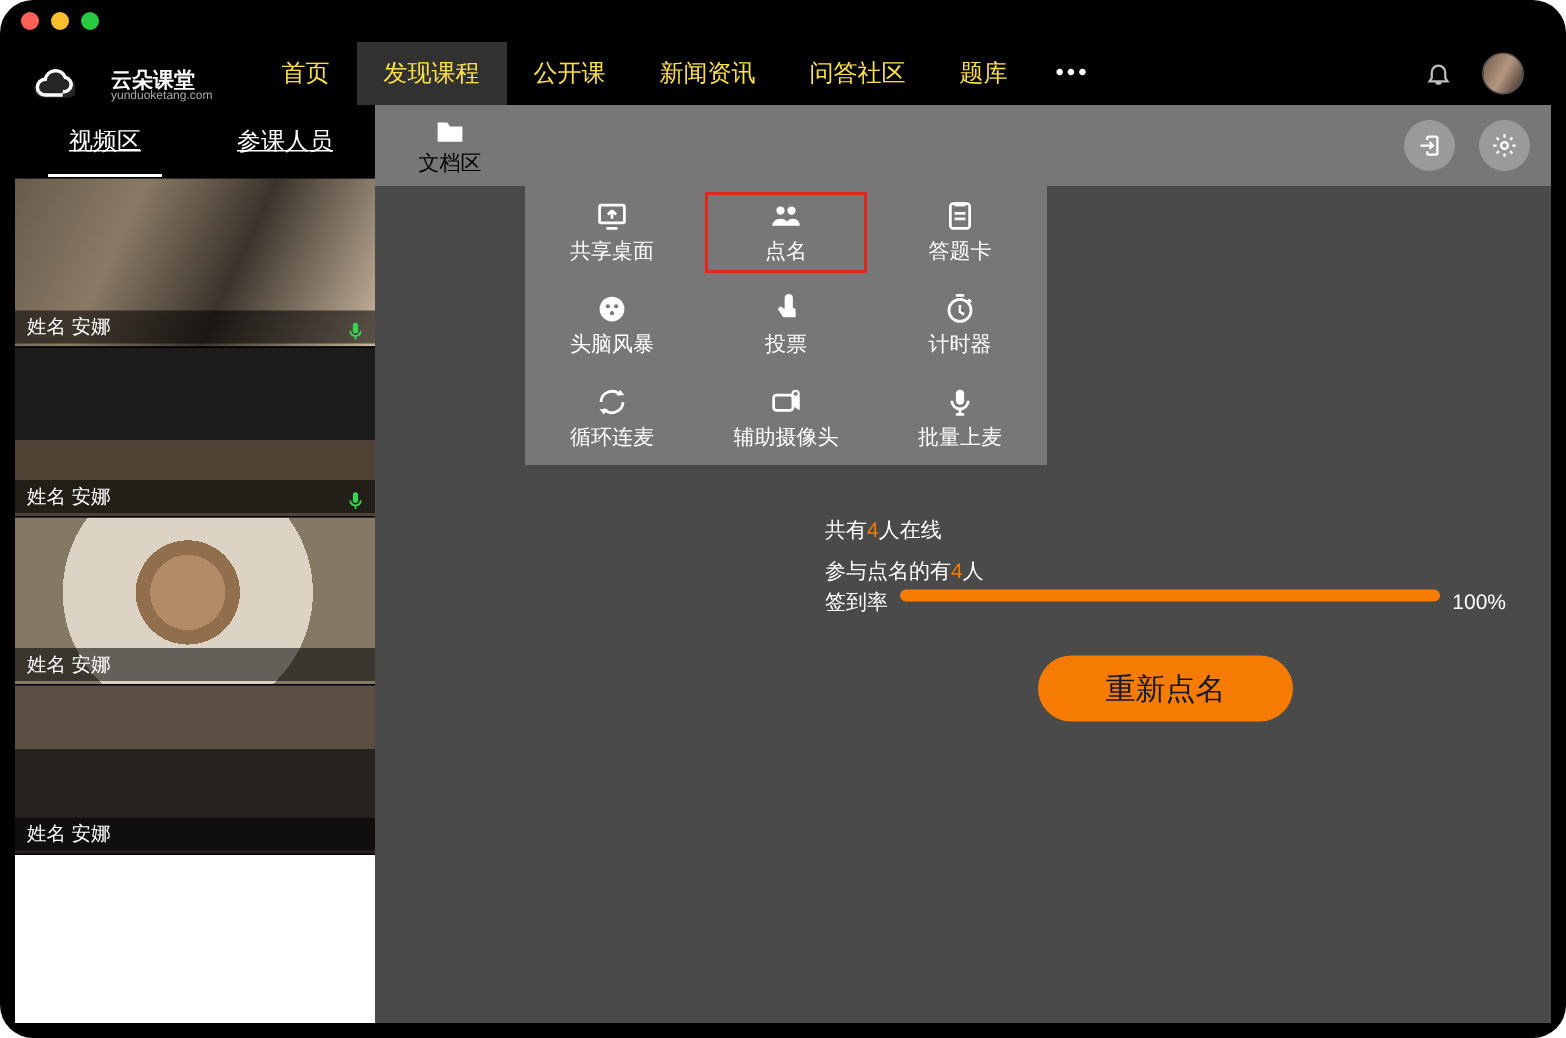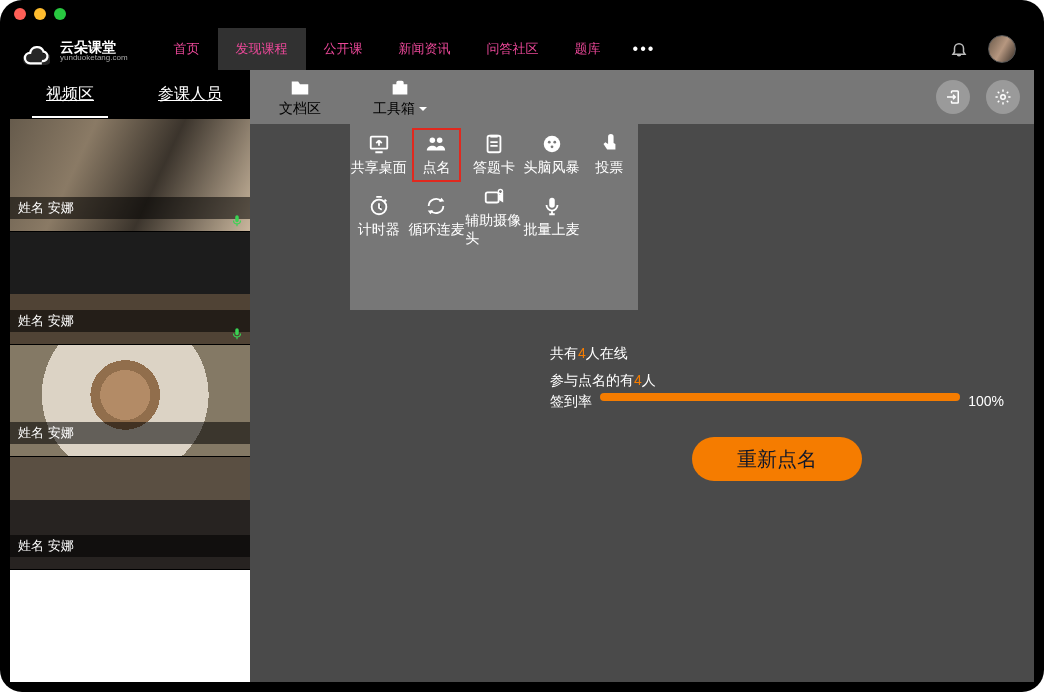--- a/index.html
+++ b/index.html
@@ -5,56 +5,56 @@
 * { box-sizing: border-box; margin: 0; padding: 0; }
 body { font-family: "PingFang SC", "Microsoft YaHei", Arial, sans-serif; background: #fff; display: flex; justify-content: center; align-items: flex-start; }
 .window { width: 1044px; height: 692px; background: #000; border-radius: 22px; position: relative; overflow: hidden; margin-top: 0; }
 .titlebar { height: 28px; display: flex; align-items: center; padding-left: 14px; gap: 8px; }
 .tl-dot { width: 12px; height: 12px; border-radius: 50%; }
 .dot-close { background: #ff5f57; }
 .dot-min { background: #febc2e; }
 .dot-max { background: #28c840; }
 .content { position: absolute; top: 28px; left: 10px; right: 10px; bottom: 10px; display: flex; flex-direction: column; }
 .topnav { height: 42px; background: #000; display: flex; align-items: center; padding-left: 8px; }
-.logo { display: flex; align-items: flex-start; gap: 10px; color: #fff; font-size: 14px; margin-right: 24px; padding: 0 4px; margin-top: 10px;}
+.logo { display: flex; align-items: flex-end; gap: 24px; color: #fff; font-size: 14px; margin-right: 24px; padding: 0 4px; margin-top: 10px;}
 .logo svg { width: 28px; height: 28px; }
 .logo-text { display: flex; flex-direction: column; line-height: 1; font-size: 14px; font-weight: 600; }
 .logo-text small { font-size: 8px; color: #aaa; font-weight: 400; }
 .nav-items { display: flex; align-items: stretch; height: 100%; }
-.nav-item { color: #ec4899; font-size: 13px; padding: 0 18px; display: flex; align-items: center; cursor: pointer; }
+.nav-item { color: #fde047; font-size: 16px; padding: 0 18px; display: flex; align-items: center; cursor: pointer; }
 .nav-item.active { background: #313131; }
 .nav-more { color: #fff; padding: 0 14px; display: flex; align-items: center; cursor: pointer; letter-spacing: 2px;}
 .nav-right { margin-left: auto; display: flex; align-items: center; gap: 20px; padding-right: 18px; }
 .bell-icon { width: 18px; height: 18px; color: #bdbdbd; }
 .avatar { width: 28px; height: 28px; border-radius: 50%; background: linear-gradient(120deg, #6b5a4a 0%, #b69780 50%, #372e27 100%); border: 1px solid #555; }
 .body-row { flex: 1; display: flex; overflow: hidden; background: #4a4a4a; }
 .sidebar { width: 240px; background: #000; display: flex; flex-direction: column; }
 .side-tabs { height: 48px; display: flex; }
 .side-tab { flex: 1; color: #fff; font-size: 16px; display: flex; align-items: center; justify-content: center; cursor: pointer; position: relative; text-decoration: underline;}
 .side-tab.active::after { content: ""; position: absolute; bottom: 0; left: 22px; right: 22px; height: 2px; background: #fff; }
 .video-list { flex: 1; display: flex; flex-direction: column; overflow: hidden; }
 .video-tile { height: 130px; position: relative; background: #2b2b2b; border-top: 1px solid #000; overflow: hidden; }
 .video-tile .placeholder { position: absolute; inset: 0; }
 .ph1 { background: linear-gradient(115deg, #665b4c 0%, #8a7a65 30%, #3b342c 60%, #c9b69d 100%); }
 .ph2 { background: linear-gradient(180deg, #1c1c1c 0 55%, #504335 55% 100%); }
 .ph3 { background: radial-gradient(circle at 48% 45%, #b38b66 0 18%, #916e4c 18% 25%, #dcd3c5 25% 60%, #847965 60% 100%); }
 .ph4 { background: linear-gradient(180deg, #5a4f42 0 38%, #272321 38% 100%); }
 .ph5 { background: #fff; }
-.name-strip { position: absolute; bottom: 12px; left: 0; right: 0; height: 22px; background: rgba(0,0,0,0.55); color: #fff; font-size: 13px; display: flex; align-items: center; padding-left: 8px; }
+.name-strip { position: absolute; bottom: 2px; left: 0; right: 0; height: 22px; background: rgba(0,0,0,0.55); color: #fff; font-size: 13px; display: flex; align-items: center; padding-left: 8px; }
 .mic-icon { position: absolute; right: 6px; bottom: 3px; width: 14px; height: 14px; color: #39d353; }
 .main { flex: 1; background: #4a4a4a; display: flex; flex-direction: column; position: relative; }
 .doc-bar { height: 54px; background: #777; display: flex; }
 .doc-tab { width: 100px; display: flex; flex-direction: column; align-items: center; justify-content: center; color: #000000; font-size: 14px; gap: 4px; cursor: pointer; }
 .doc-tab .icon-box { width: 22px; height: 18px; display: flex; align-items: center; justify-content: center; }
 .doc-label { line-height: 1; }
 .doc-tab .caret { display: inline-block; margin-left: 4px; border-top: 4px solid #fff; border-left: 4px solid transparent; border-right: 4px solid transparent; vertical-align: middle;}
 .docbar-right { margin-left: auto; display: flex; align-items: center; gap: 16px; padding-right: 14px; }
 .circle-btn { width: 34px; height: 34px; border-radius: 50%; background: #9a9a9a; display: flex; align-items: center; justify-content: center; cursor: pointer; color: #fff; }
 .circle-btn svg { width: 18px; height: 18px; }
-.tool-grid { position: absolute; top: 54px; left: 100px; width: 288px; background: #777; display: grid; grid-template-columns: repeat(5, 1fr); grid-template-rows: repeat(3, 62px); z-index: 5; }
+.tool-grid { position: absolute; top: 54px; left: 100px; width: 348px; background: #777; display: grid; grid-template-columns: repeat(3, 1fr); grid-template-rows: repeat(3, 62px); z-index: 5; }
 .tool-item { display: flex; flex-direction: column; align-items: center; justify-content: center; color: #fff; font-size: 14px; cursor: pointer; gap: 4px; position: relative;}
 .tool-item.highlight { outline: 2px solid #e1281e; outline-offset: -6px; }
 .tool-item svg { width: 24px; height: 22px; }
 .stats-wrap { position: absolute; top: 270px; left: 300px; right: 30px; color: #fff; font-size: 14px; }
 .stats-center { line-height: 1.9; }
 .stats-center .orange { color: #f57c00; }
 .progress-row { display: flex; align-items: flex-start; gap: 8px; margin-top: 0;}
 .progress-label { white-space: nowrap; }
 .progress-bar { flex: 1; height: 8px; background: #f57c00; border-radius: 4px; }
 .progress-val { white-space: nowrap; }
@@ -145,28 +145,20 @@
       <div class="main">
         <div class="doc-bar">
           <div class="doc-tab">
             <div class="icon-box">
               <svg viewBox="0 0 24 24">
                   <path fill="#fff" d="M3 5h7l2 3h9v11H3z"></path>
                 </svg>
             </div>
             <span class="doc-label">文档区</span>
           </div>
-          <div class="doc-tab">
-            <div class="icon-box">
-              <svg viewBox="0 0 24 24">
-                  <path fill="#fff" d="M4 8h16v11H4zM8 8V6a2 2 0 012-2h4a2 2 0 012 2v2"></path>
-                </svg>
-            </div>
-            <span class="doc-label"><span>工具箱</span><span class="caret"></span></span>
-          </div>
           <div class="docbar-right">
             <div class="circle-btn">
               <svg viewBox="0 0 24 24">
                   <path fill="none" stroke="#fff" stroke-width="2" d="M10 7V5a1 1 0 011-1h7a1 1 0 011 1v14a1 1 0 01-1 1h-7a1 1 0 01-1-1v-2M4 12h11m-3-3l3 3-3 3"></path>
                 </svg>
             </div>
             <div class="circle-btn">
               <svg viewBox="0 0 24 24">
                   <circle cx="12" cy="12" r="3" fill="none" stroke="#fff" stroke-width="2"></circle>
                   <path fill="none" stroke="#fff" stroke-width="2" d="M12 2v3m0 14v3M2 12h3m14 0h3M5 5l2 2m10 10l2 2M19 5l-2 2M7 17l-2 2"></path>

